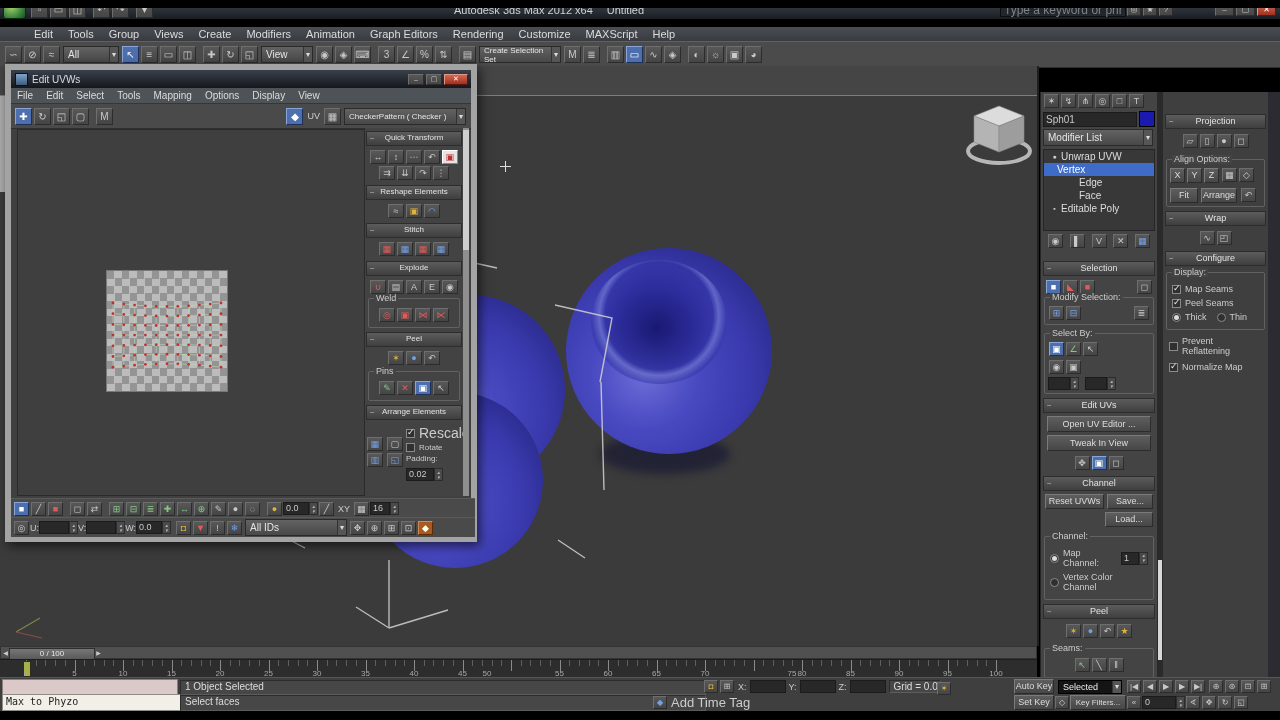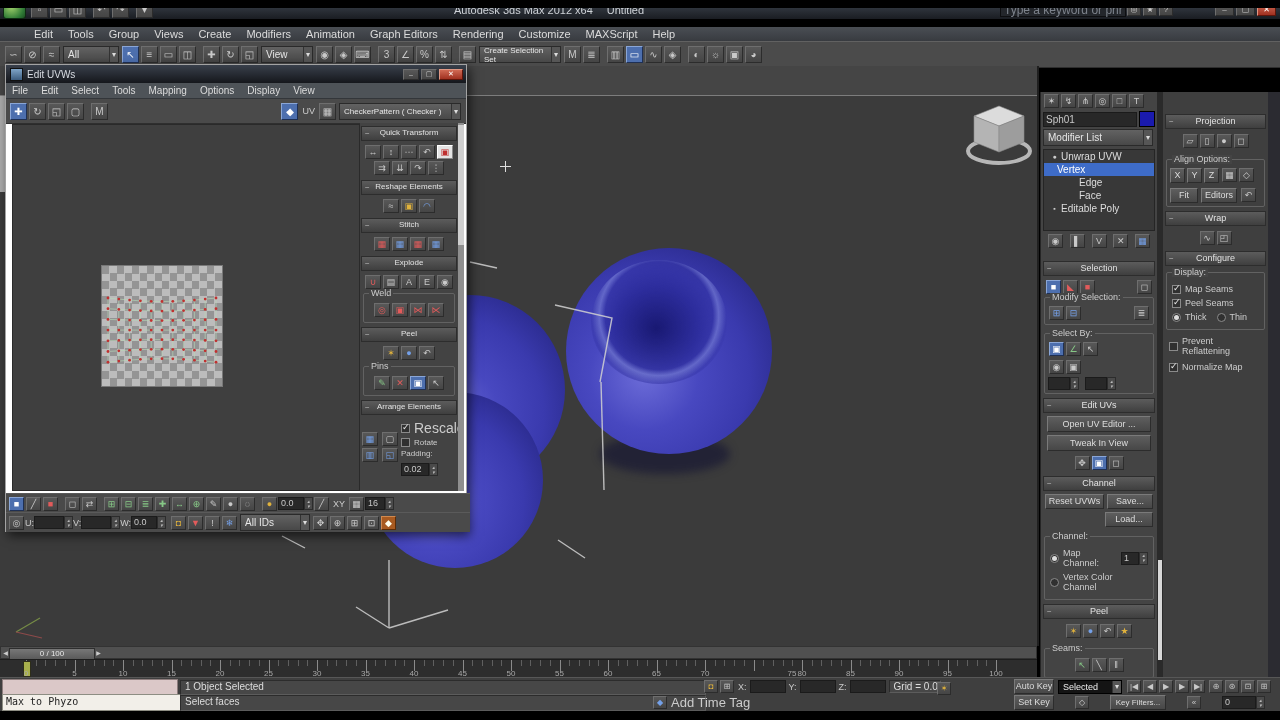--- a/index.html
+++ b/index.html
@@ -63,21 +63,21 @@
   .dimple{position:absolute;border-radius:50%;
     background:radial-gradient(ellipse at 50% 45%,rgba(0,0,0,0) 56%,rgba(150,160,235,.45) 62%,rgba(0,0,0,0) 70%),
                radial-gradient(ellipse at 48% 55%,rgba(22,22,110,.95) 0%,rgba(40,40,150,.8) 42%,rgba(70,70,190,0) 72%)}
   .sshadow{position:absolute;border-radius:50%;background:rgba(15,15,50,.55);filter:blur(4px)}
   .viewcube{position:absolute}
   .vcursor{position:absolute;width:11px;height:11px}
   .vcursor::before,.vcursor::after{content:"";position:absolute;background:#ddd}
   .vcursor::before{left:5px;top:0;width:1px;height:11px}
   .vcursor::after{left:0;top:5px;width:11px;height:1px}
   
-  .dialog{width:460px;height:466px;background:#ffffff;border:1px solid #a3a3a3;box-shadow:3px 4px 10px rgba(0,0,0,.6);z-index:10}
+  .dialog{width:460px;height:466px;background:#404040;border:6px solid #a3a3a3;box-shadow:3px 4px 10px rgba(0,0,0,.6);z-index:10}
   .dtitle{height:18px;background:linear-gradient(#39404b,#15171c);display:flex;align-items:center;padding:0 2px 0 4px}
   .dtitle .t{font-size:10px;color:#d8dce2;flex:1;margin-left:4px}
   .dico{width:11px;height:11px;background:linear-gradient(#7fa5c8,#3c5c7e);border:1px solid #111;flex:none}
   .dmenu{height:15px;background:#4e5358;border-bottom:1px solid #33363a;display:flex;align-items:center;padding-left:6px}
   .dmenu .menu-item{font-size:10px;margin-right:13px}
   .dtool{height:24px;background:#4a4a4a;border-bottom:1px solid #2f2f2f;display:flex;align-items:center;padding:0 3px}
   .canvas{position:absolute;left:6px;top:59px;width:346px;height:365px;background:#3f3f3f;border:1px solid #2a2a2a}
   .checker{position:absolute;background:repeating-conic-gradient(#bcbcbc 0% 25%,#949494 0% 50%);
     background-size:15px 15px;border:1px solid #787878}
   .dpanel{position:absolute;left:354px;top:58px;width:98px;height:368px;background:#434343;overflow:hidden}
@@ -567,21 +567,21 @@
             <i>▴</i>
             <i>▾</i>
           </span>
         </span>
       <span class="irow sm" id="row2b" style="margin-left:4px">
           <div class="ticon yel">◘</div>
           <div class="ticon red">▼</div>
           <div class="ticon">!</div>
           <div class="ticon blu">❄</div>
         </span>
-      <div class="dd" style="width:70px;">
+      <div class="dd" style="width:102px;">
           <span>All IDs</span>
           <b>▾</b>
         </div>
       <span class="irow sm" id="row2c">
           <div class="ticon">✥</div>
           <div class="ticon">⊕</div>
           <div class="ticon">⊞</div>
           <div class="ticon">⊡</div>
           <div class="ticon orange">◆</div>
         </span>
@@ -744,21 +744,21 @@
         <div class="btn" style="width:15px">X</div>
         <div class="btn" style="width:15px">Y</div>
         <div class="btn" style="width:15px">Z</div>
         <span class="irow sm" id="alignx">
             <div class="ticon">▦</div>
             <div class="ticon">◇</div>
           </span>
       </div>
       <div style="display:flex;align-items:center;gap:3px;margin-top:4px">
         <div class="btn" style="width:28px">Fit</div>
-        <div class="btn" style="width:36px">Editors</div>
+        <div class="btn" style="width:36px">Arrange</div>
         <span class="irow sm" id="fitx">
             <div class="ticon">↶</div>
           </span>
       </div>
     </div>
     <div class="rhead"><i>−</i><span>Wrap</span></div>
     <div class="iconsflex sm" id="wrapi">
         <div class="ticon">∿</div>
         <div class="ticon">◰</div>
       </div>
@@ -807,21 +807,21 @@
   <span class="tick" style="left: 26px;">0</span>
       <span class="tick" style="left: 74.5px;">5</span>
       <span class="tick" style="left: 123px;">10</span>
       <span class="tick" style="left: 171.5px;">15</span>
       <span class="tick" style="left: 220px;">20</span>
       <span class="tick" style="left: 268.5px;">25</span>
       <span class="tick" style="left: 317px; text-align: center;">30</span>
       <span class="tick" style="left: 365.5px;">35</span>
       <span class="tick" style="left: 414px;">40</span>
       <span class="tick" style="left: 462.5px;">45</span>
-      <span class="tick" style="left: 511px;">50</span>
+      <span class="tick" style="left: 487px;">50</span>
       <span class="tick" style="left: 559.5px;">55</span>
       <span class="tick" style="left: 608px;">60</span>
       <span class="tick" style="left: 656.5px;">65</span>
       <span class="tick" style="left: 705px;">70</span>
       <span class="tick" style="left: 792px; margin-top: 22px;">75</span>
       <span class="tick" style="left: 802px;">80</span>
       <span class="tick" style="left: 850.5px;">85</span>
       <span class="tick" style="left: 899px;">90</span>
       <span class="tick" style="left: 947.5px;">95</span>
       <span class="tick" style="left: 996px;">100</span>
@@ -868,21 +868,21 @@
           <div class="ticon">▶</div>
           <div class="ticon">▶|</div>
         </span>
       <span class="irow xs" id="nav1">
           <div class="ticon">⊕</div>
           <div class="ticon">⊛</div>
           <div class="ticon">⊡</div>
           <div class="ticon">⊞</div>
         </span>
     </div>
-    <div class="r" style="left:1014px;top:17px;width:264px;height:15px;display:flex;align-items:center;gap:20px">
+    <div class="r" style="left:1014px;top:17px;width:264px;height:15px;display:flex;align-items:center;gap:0">
       <div class="btn" style="width:40px">Set Key</div>
       <span class="irow xs" id="setx">
           <div class="ticon">◇</div>
         </span>
       <div class="btn" style="width:56px;font-size:8px">Key Filters...</div>
       <span class="irow xs" id="prevx">
           <div class="ticon">«</div>
         </span>
       <span class="irow">
           <span class="fld" style="width:34px">0</span>

